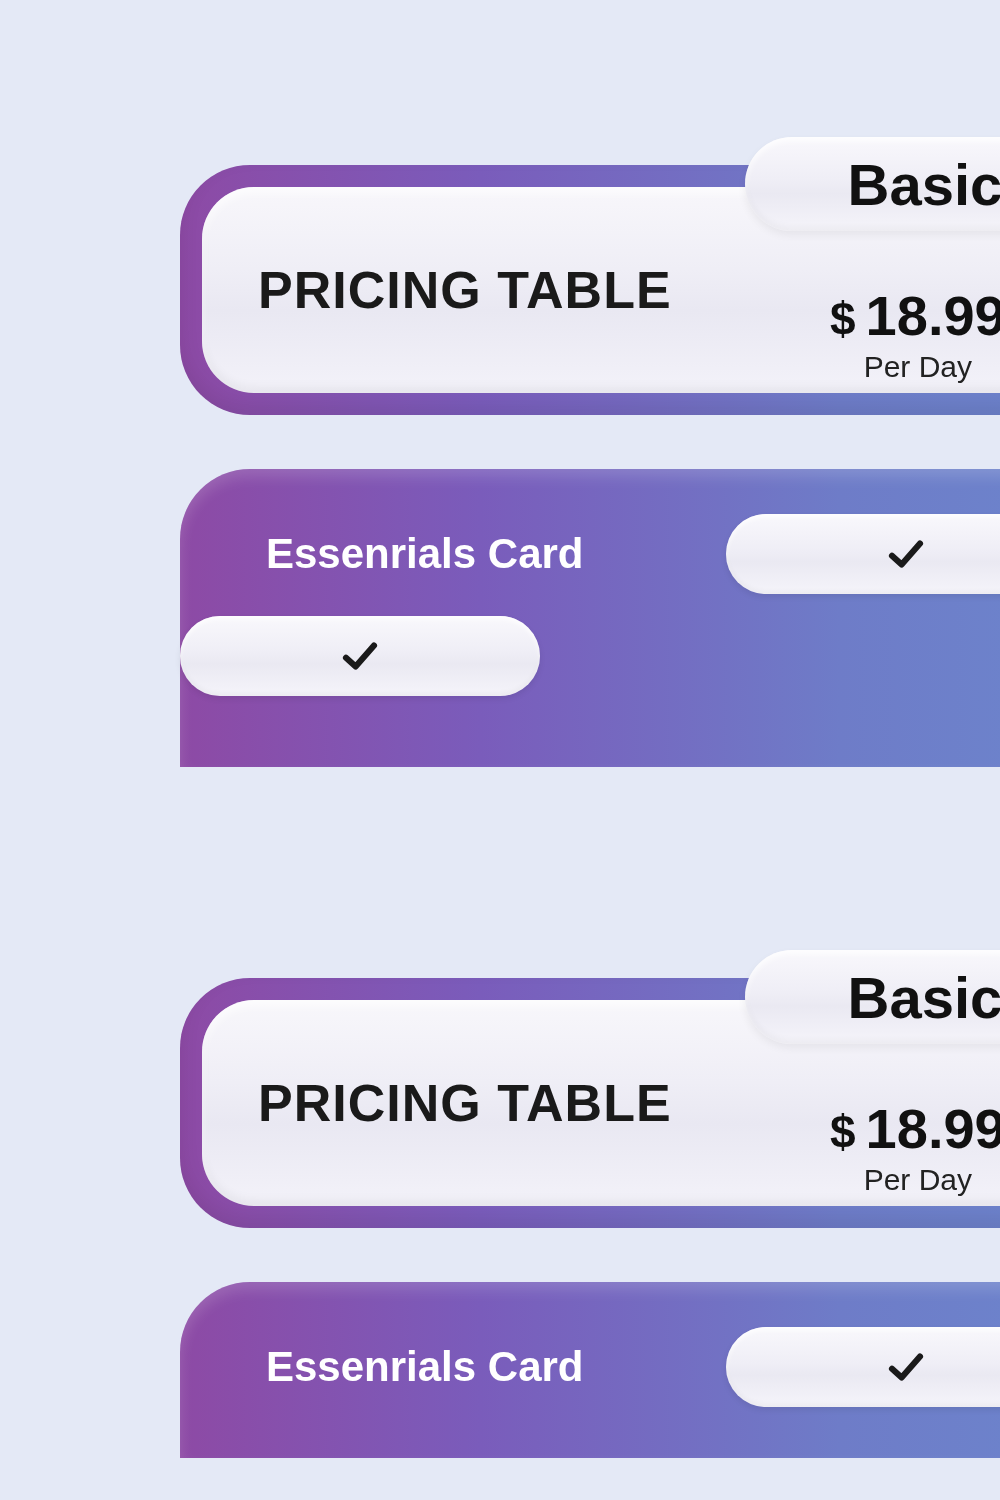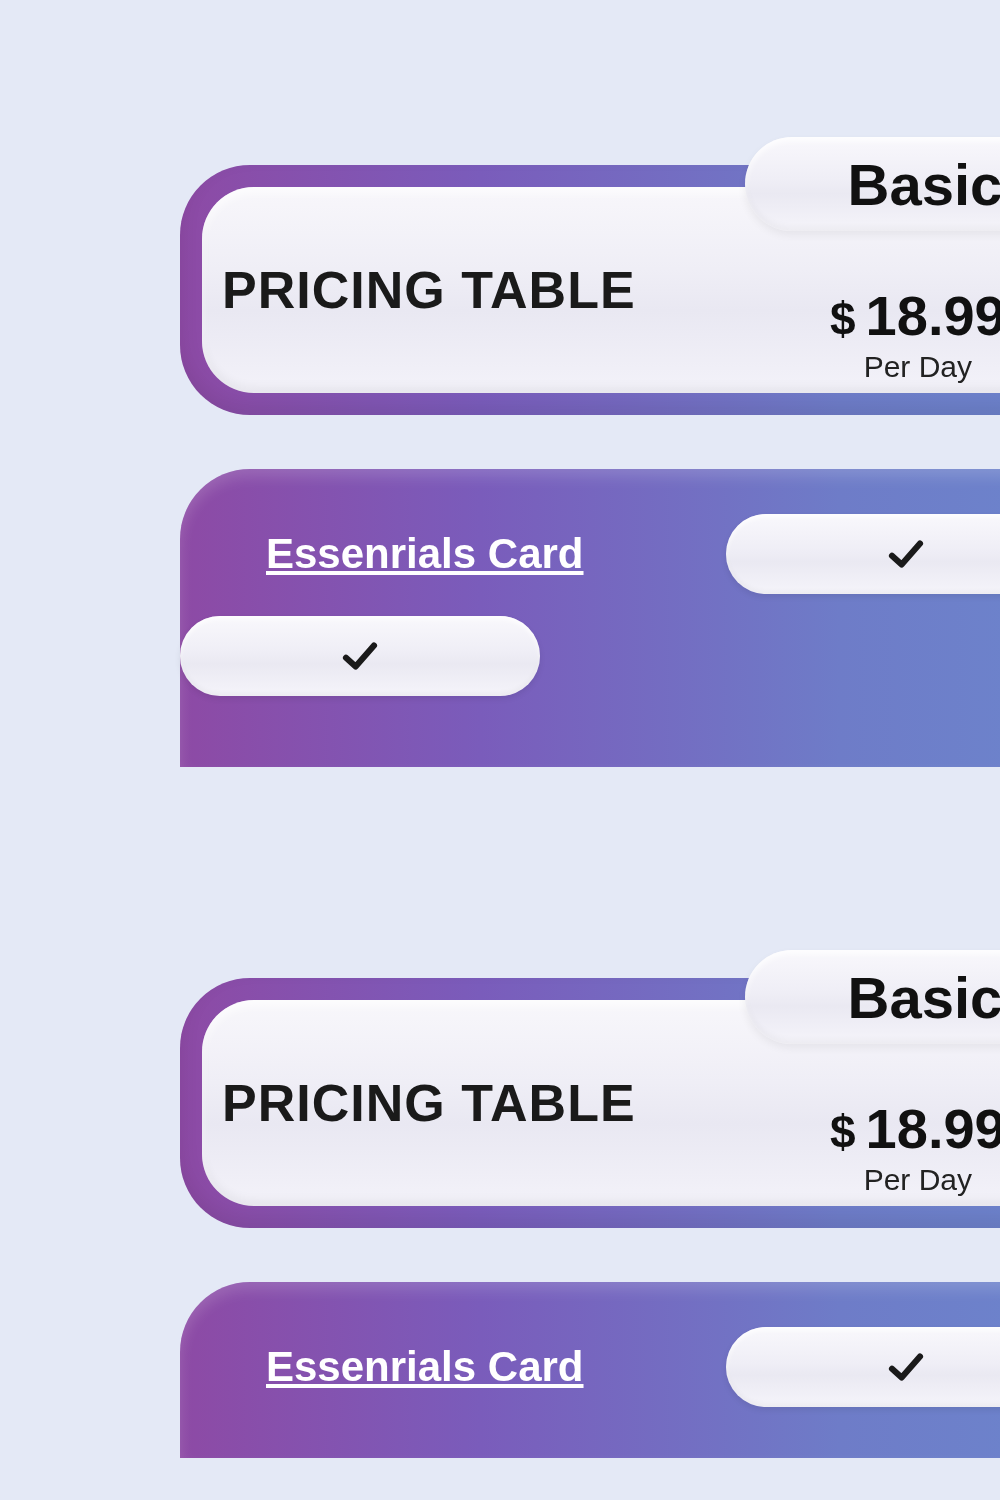--- a/index.html
+++ b/index.html
@@ -38,21 +38,21 @@
     background: linear-gradient(180deg, #f8f7fb 0%, #efeef6 40%, #e9e8f2 60%, #f3f2f9 100%);
     box-shadow: inset 0 6px 10px rgba(255,255,255,0.7), inset 0 -6px 10px rgba(0,0,0,0.05);
     display: flex;
     align-items: center;
   }
   .header-title {
     font-weight: 800;
     font-size: 52px;
     letter-spacing: 1px;
     color: #1a1a1a;
-    margin-left: 20px;
+    margin-left: 56px;
     white-space: nowrap;
   }
 
   .plan-pill {
     position: absolute;
     top: -28px;
     left: 565px;
     width: 360px;
     height: 94px;
     border-radius: 47px;
@@ -114,21 +114,20 @@
     align-items: center;
     height: 102px;
   }
   .feature-label {
     font-weight: 600;
     font-size: 42px;
     color: #ffffff;
     margin-left: 86px;
     flex: 0 0 460px;
     white-space: nowrap;
-    text-decoration: underline;
   }
   .status-pill {
     margin-left: 0;
     width: 360px;
     height: 80px;
     border-radius: 40px;
     background: linear-gradient(180deg, #f9f8fc 0%, #efeef6 45%, #eae9f2 60%, #f5f4fa 100%);
     box-shadow: 0 3px 6px rgba(0,0,0,0.08), inset 0 3px 5px rgba(255,255,255,0.8), inset 0 -3px 5px rgba(0,0,0,0.04);
     display: flex;
     align-items: center;

